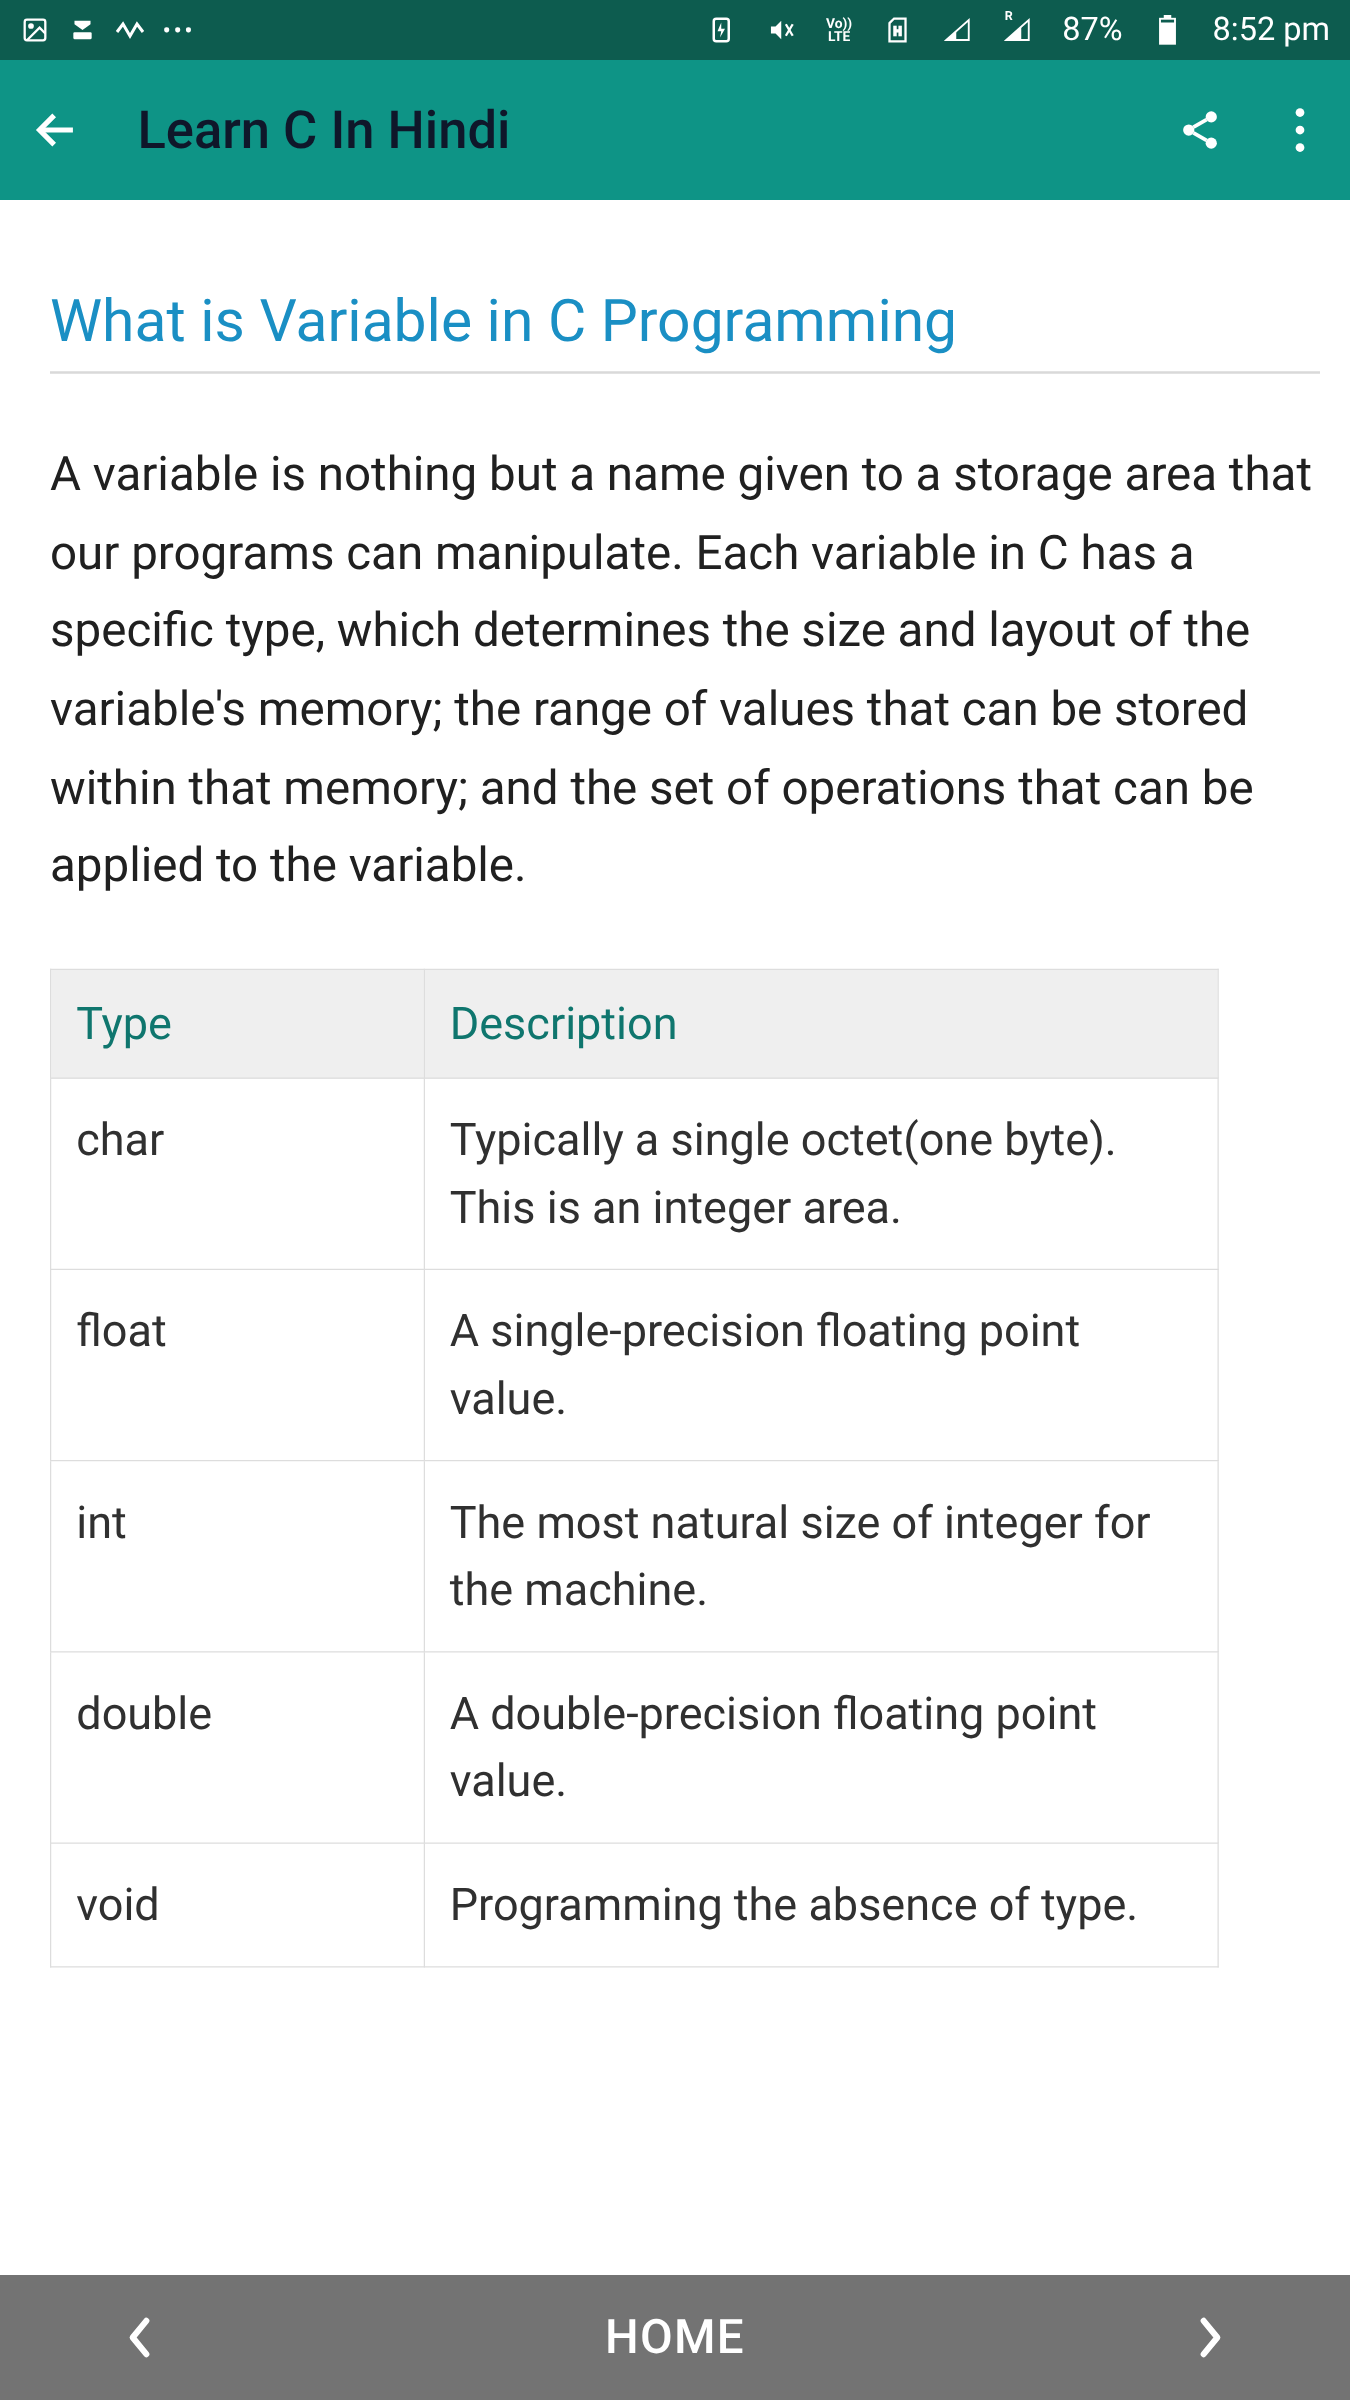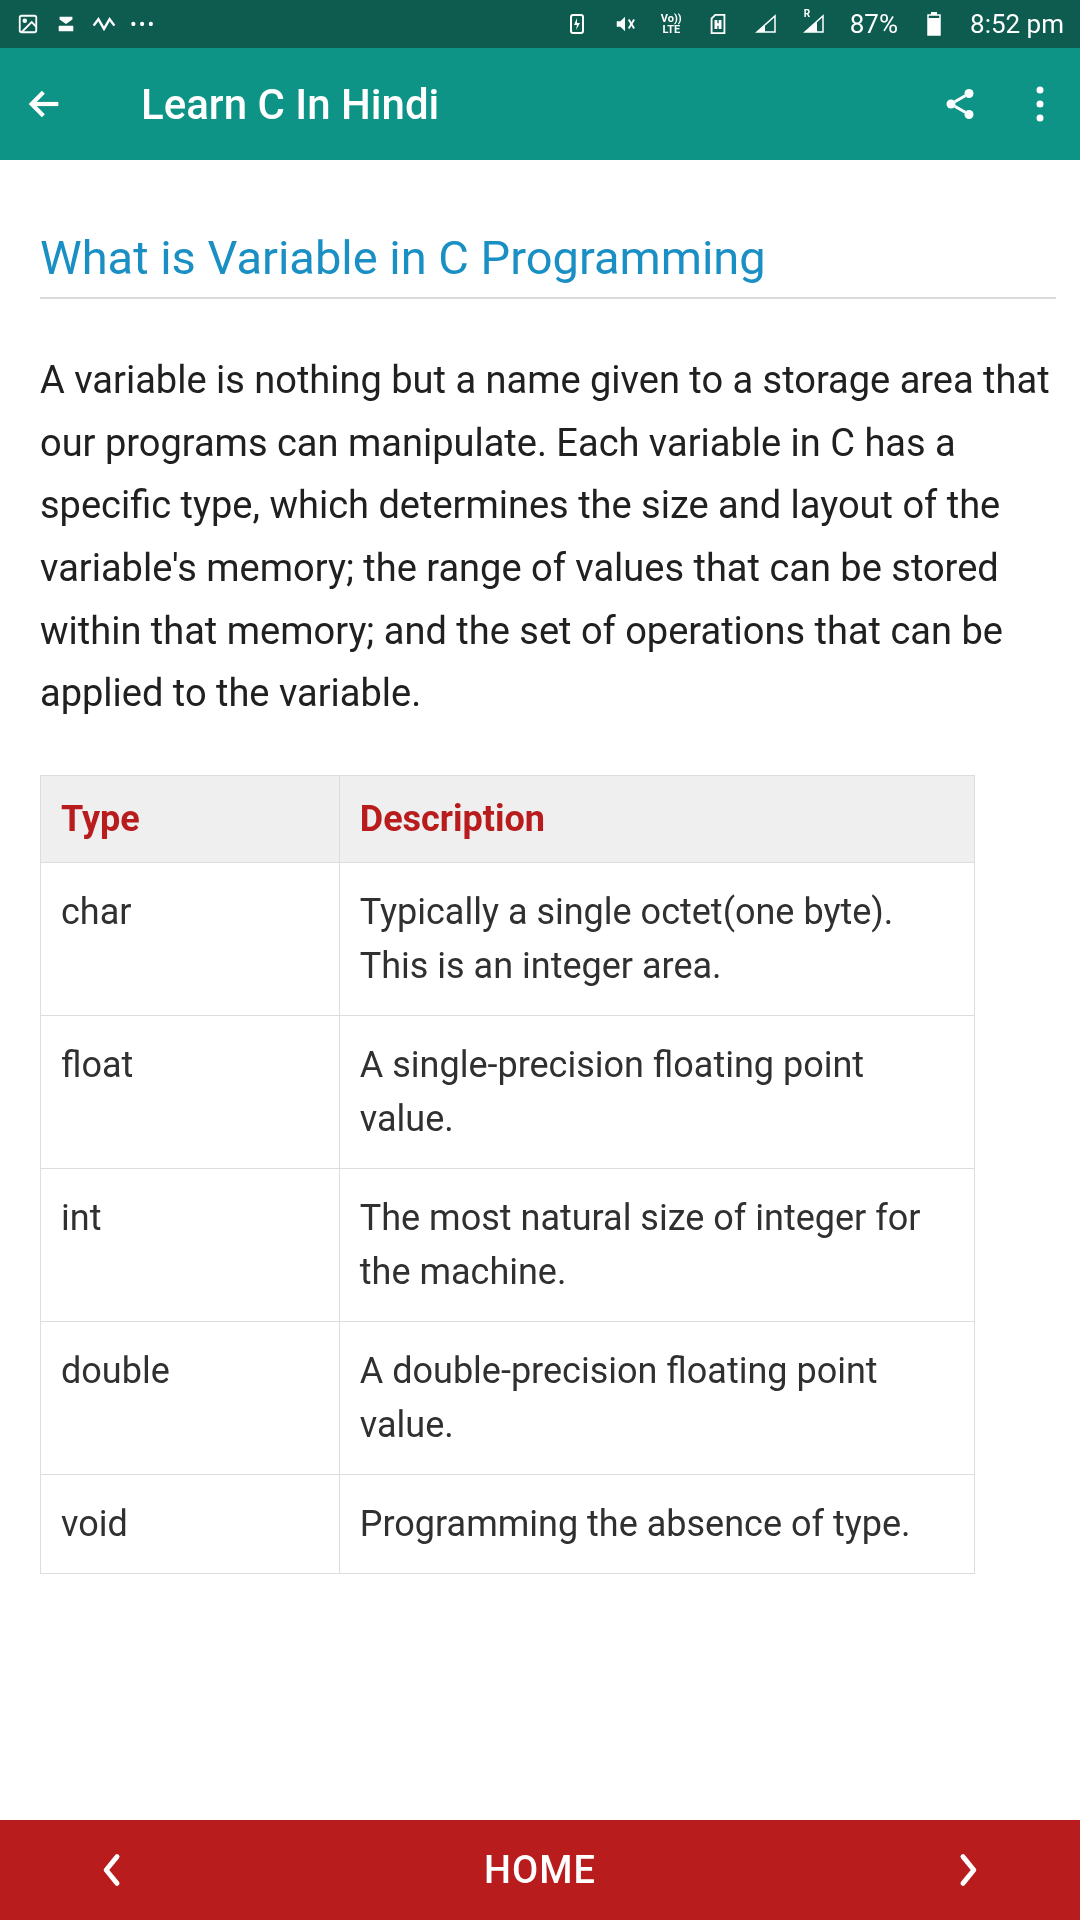--- a/index.html
+++ b/index.html
@@ -41,22 +41,21 @@
       display: inline-flex;
       align-items: center;
       justify-content: center;
     }
     .app-bar {
       background: #0e9486;
       height: 112px;
       display: flex;
       align-items: center;
       padding: 0 20px;
-      color: #ffffff;
-      gap: 31px;
+      color: #0f172a;
     }
     .back-arrow {
       width: 50px;
       height: 50px;
       display: flex;
       align-items: center;
       justify-content: center;
       margin-right: 40px;
     }
     .app-title {
@@ -100,37 +99,37 @@
     .data-table th,
     .data-table td {
       border: 1px solid #ddd;
       padding: 22px 20px;
       text-align: left;
       font-size: 36px;
       vertical-align: top;
     }
     .data-table th {
       background: #efefef;
-      font-weight: 700;
-      color: #b91c1c;
+      font-weight: 400;
+      color: #0f766e;
     }
     .data-table td {
       color: #303030;
       line-height: 1.5;
       border-radius: 29px;
     }
     .col-type {
       width: 32%;
     }
     .bottom-nav {
       position: absolute;
       bottom: 0;
       left: 0;
       right: 0;
-      background: #b91c1c;
+      background: #737373;
       height: 100px;
       display: flex;
       align-items: center;
       justify-content: space-between;
       padding: 0 100px;
       color: #fff;
     }
     .nav-btn {
       font-size: 36px;
       display: flex;

